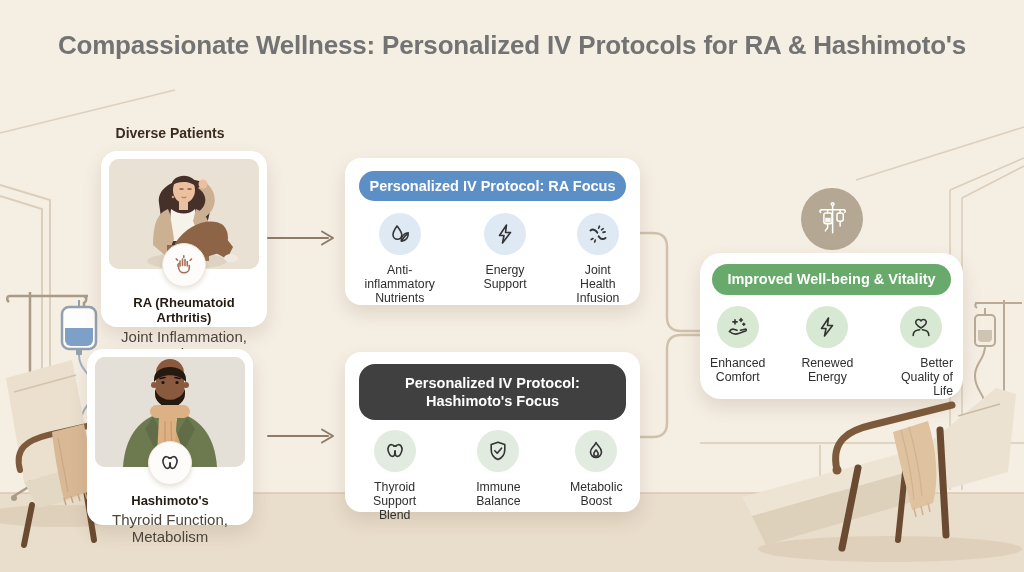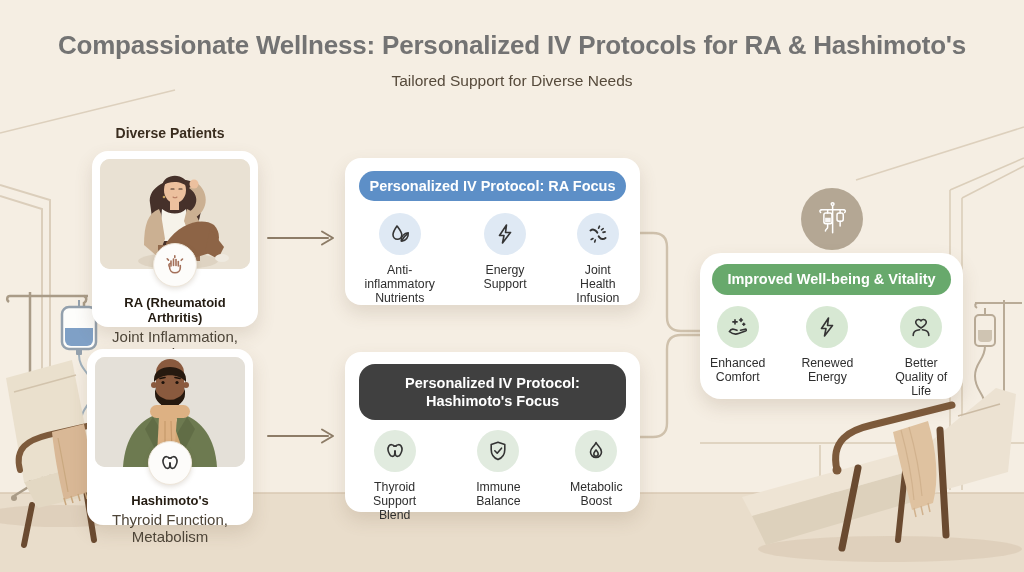--- a/index.html
+++ b/index.html
@@ -175,24 +175,23 @@
       <path d="M268,436 L328,436"></path>
       <path d="M322,429.5 L333,436 L322,442.5"></path>
     </g>
     <g stroke="#cfc1ac" stroke-width="2.4" fill="none" stroke-linecap="round">
       <path d="M639,233 L653,233 Q667,233 667,247 L667,317 Q667,331 681,331 L701,331"></path>
       <path d="M639,437 L653,437 Q667,437 667,423 L667,349 Q667,335 681,335 L701,335"></path>
     </g>
   </svg>
 
   <div class="title">Compassionate Wellness: Personalized IV Protocols for RA &amp; Hashimoto's</div>
-  <div class="subtitle">Tailored Support for Diverse Needs</div>
   <div class="patients-heading">Diverse Patients</div>
 
-  <div class="card patient-card" style="left:92px;top:151px;">
+  <div class="card patient-card" style="left:101px;top:151px;">
     <div class="patient-photo">
       <svg width="150" height="110" viewBox="0 0 150 110">
         <rect width="150" height="110" fill="#e9e1d3"></rect>
         <ellipse cx="78" cy="102" rx="40" ry="8" fill="#d9cdbb" opacity="0.7"></ellipse>
 
         <path d="M50,44 C46,18 102,10 102,38 C102,54 98,66 94,76 L88,88 C72,84 62,86 52,88 C54,72 52,58 50,44 Z" fill="#46312a"></path>
 
         <path d="M92,60 C108,54 111,34 96,23 L89,29 C100,36 98,49 87,54 Z" fill="#cbb092"></path>
         <circle cx="94" cy="25" r="4.5" fill="#ecc09e"></circle>
 
@@ -386,21 +385,21 @@
         <div class="label">Enhanced Comfort</div>
       </div>
       <div class="item" style="width:70px;">
         <div class="circle circle-green">
           <svg width="24" height="24" viewBox="0 0 24 24">
             <path class="ic" d="M13.5,3 L6.5,13.5 L11,13.5 L9.5,21 L17.5,10.5 L12.5,10.5 Z"></path>
           </svg>
         </div>
         <div class="label">Renewed Energy</div>
       </div>
-      <div class="item" style="width:86px;">
+      <div class="item" style="width:86px;text-align:right;">
         <div class="circle circle-green">
           <svg width="24" height="24" viewBox="0 0 24 24">
               <g class="ic">
             <path d="M12,6 C13,3.8 16.5,4.2 17.2,6.5 C17.8,8.5 15.5,10.8 12,13 C8.5,10.8 6.2,8.5 6.8,6.5 C7.5,4.2 11,3.8 12,6 Z"></path>
             <path d="M4.2,20.5 C4.2,17.4 5.8,15.7 8.2,15.2 L10.6,14.7"></path>
             <path d="M19.8,20.5 C19.8,17.4 18.2,15.7 15.8,15.2 L13.4,14.7"></path>
           </g>
             </svg>
         </div>
         <div class="label">Better Quality of Life</div>

